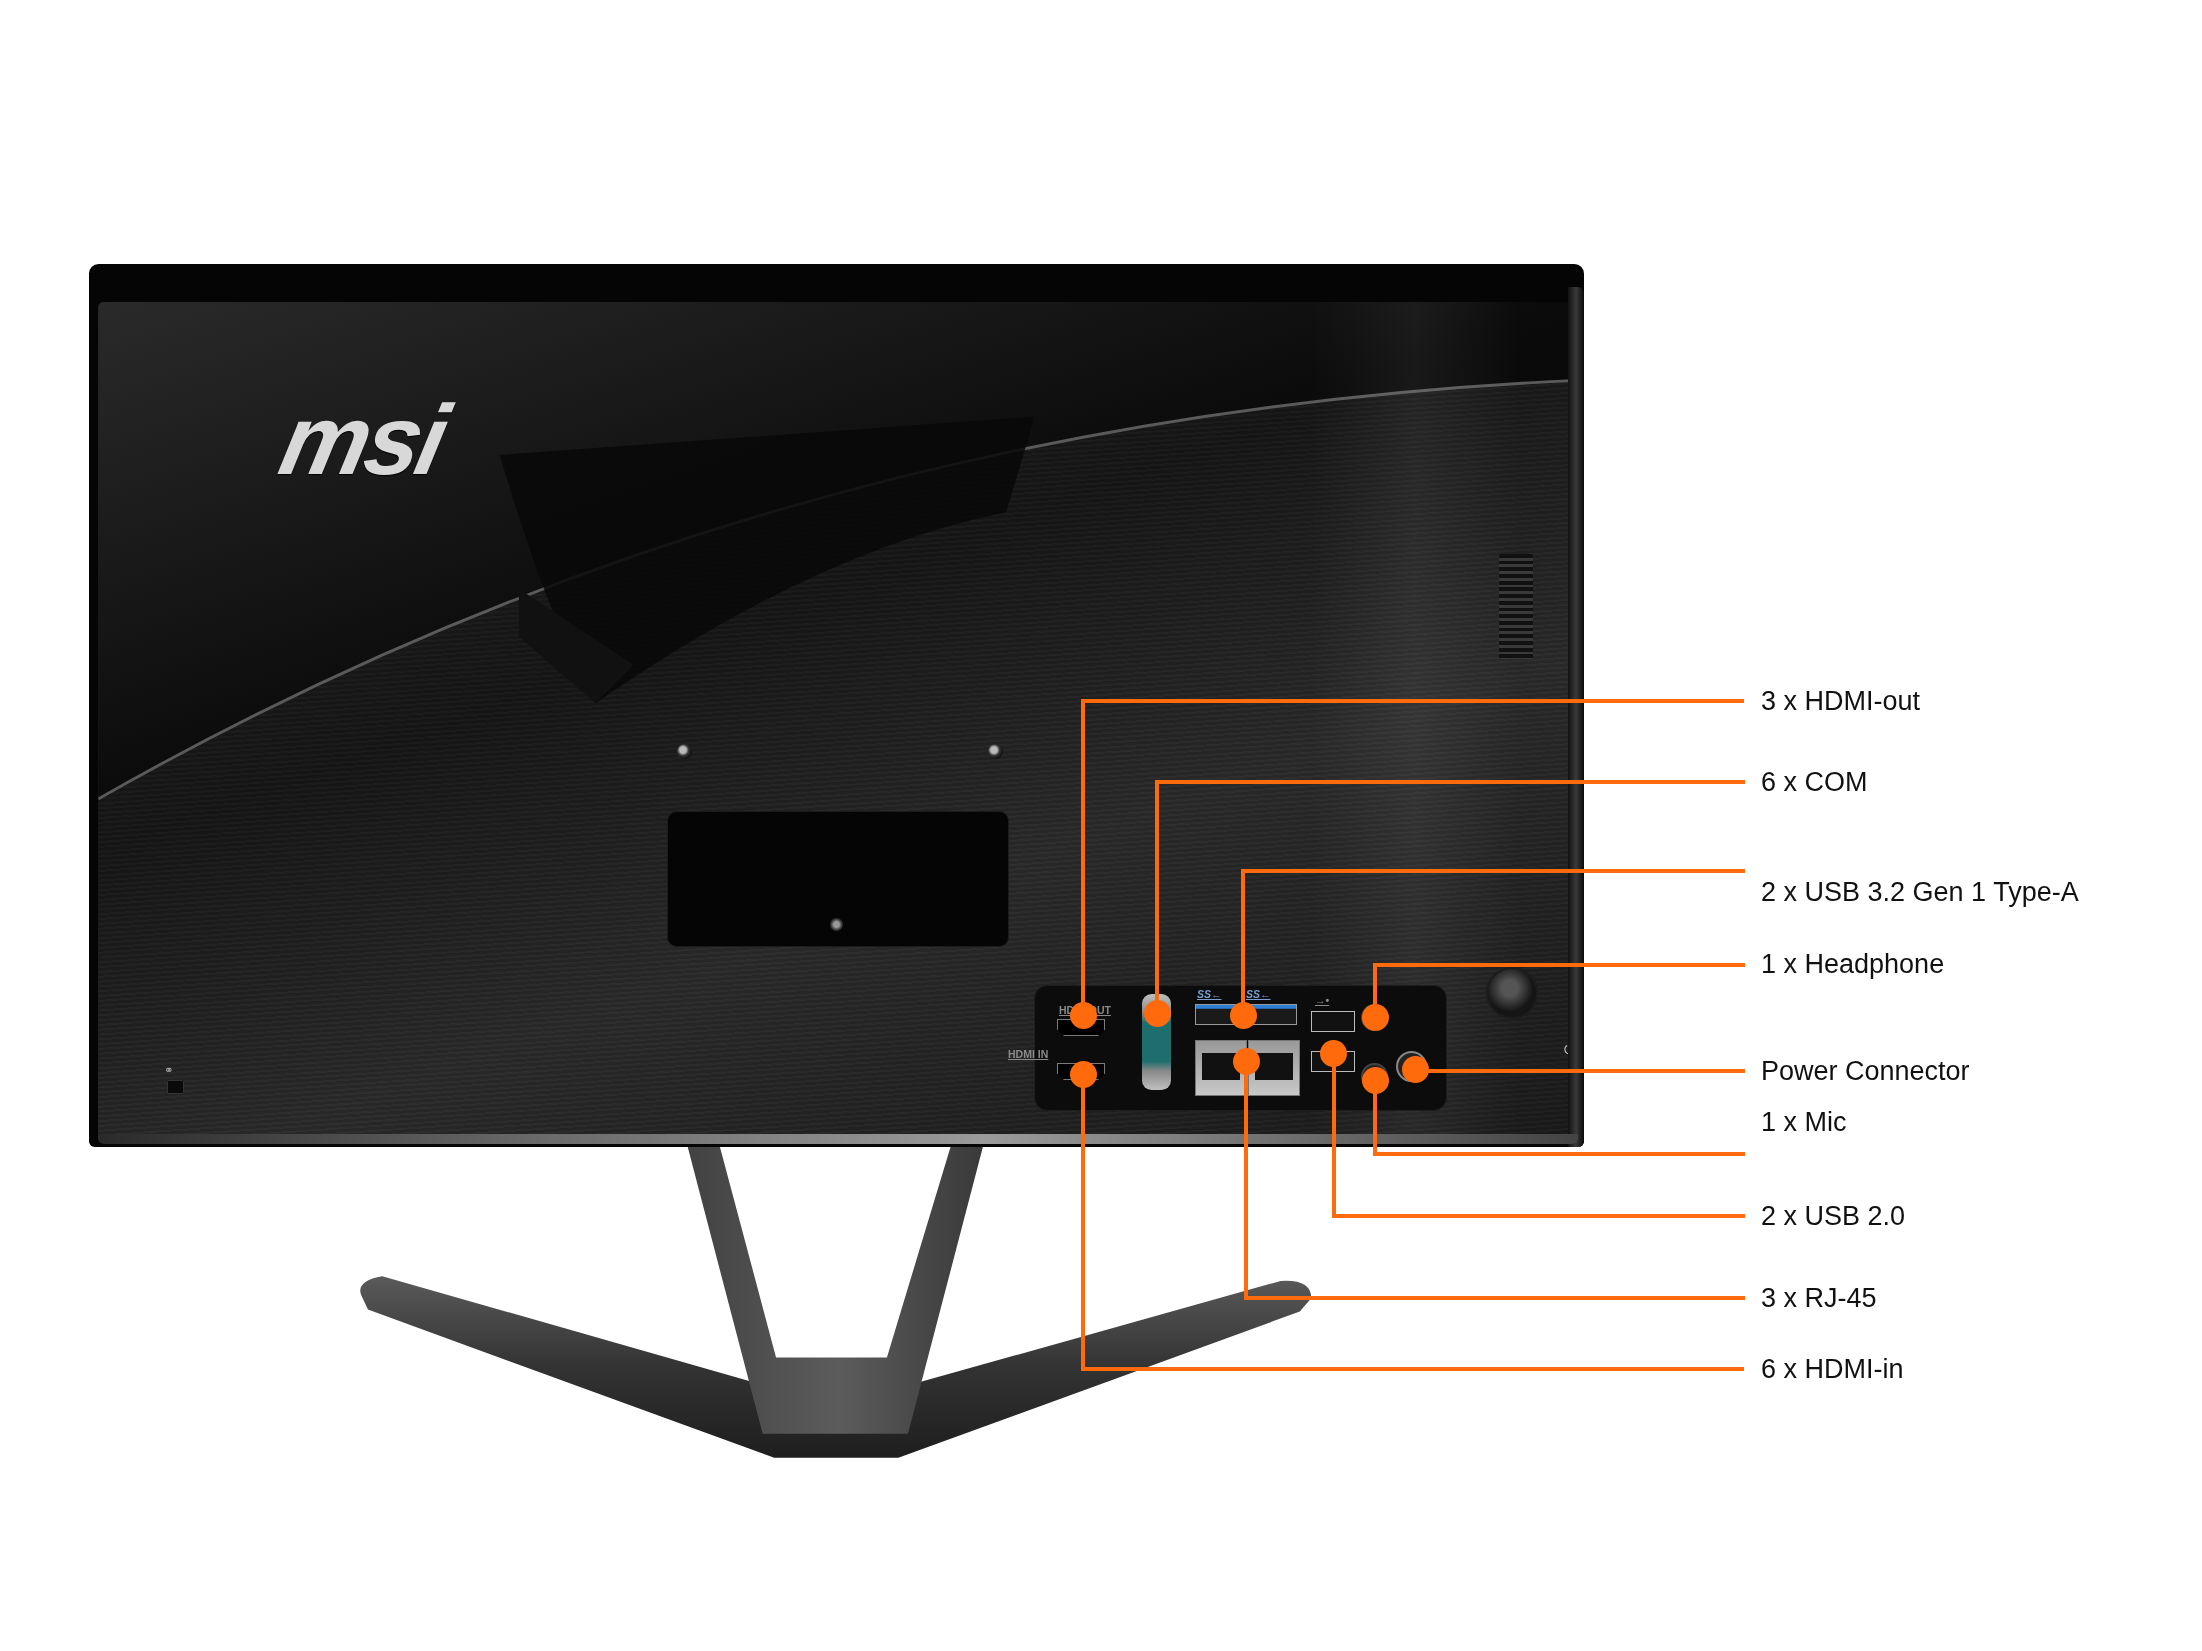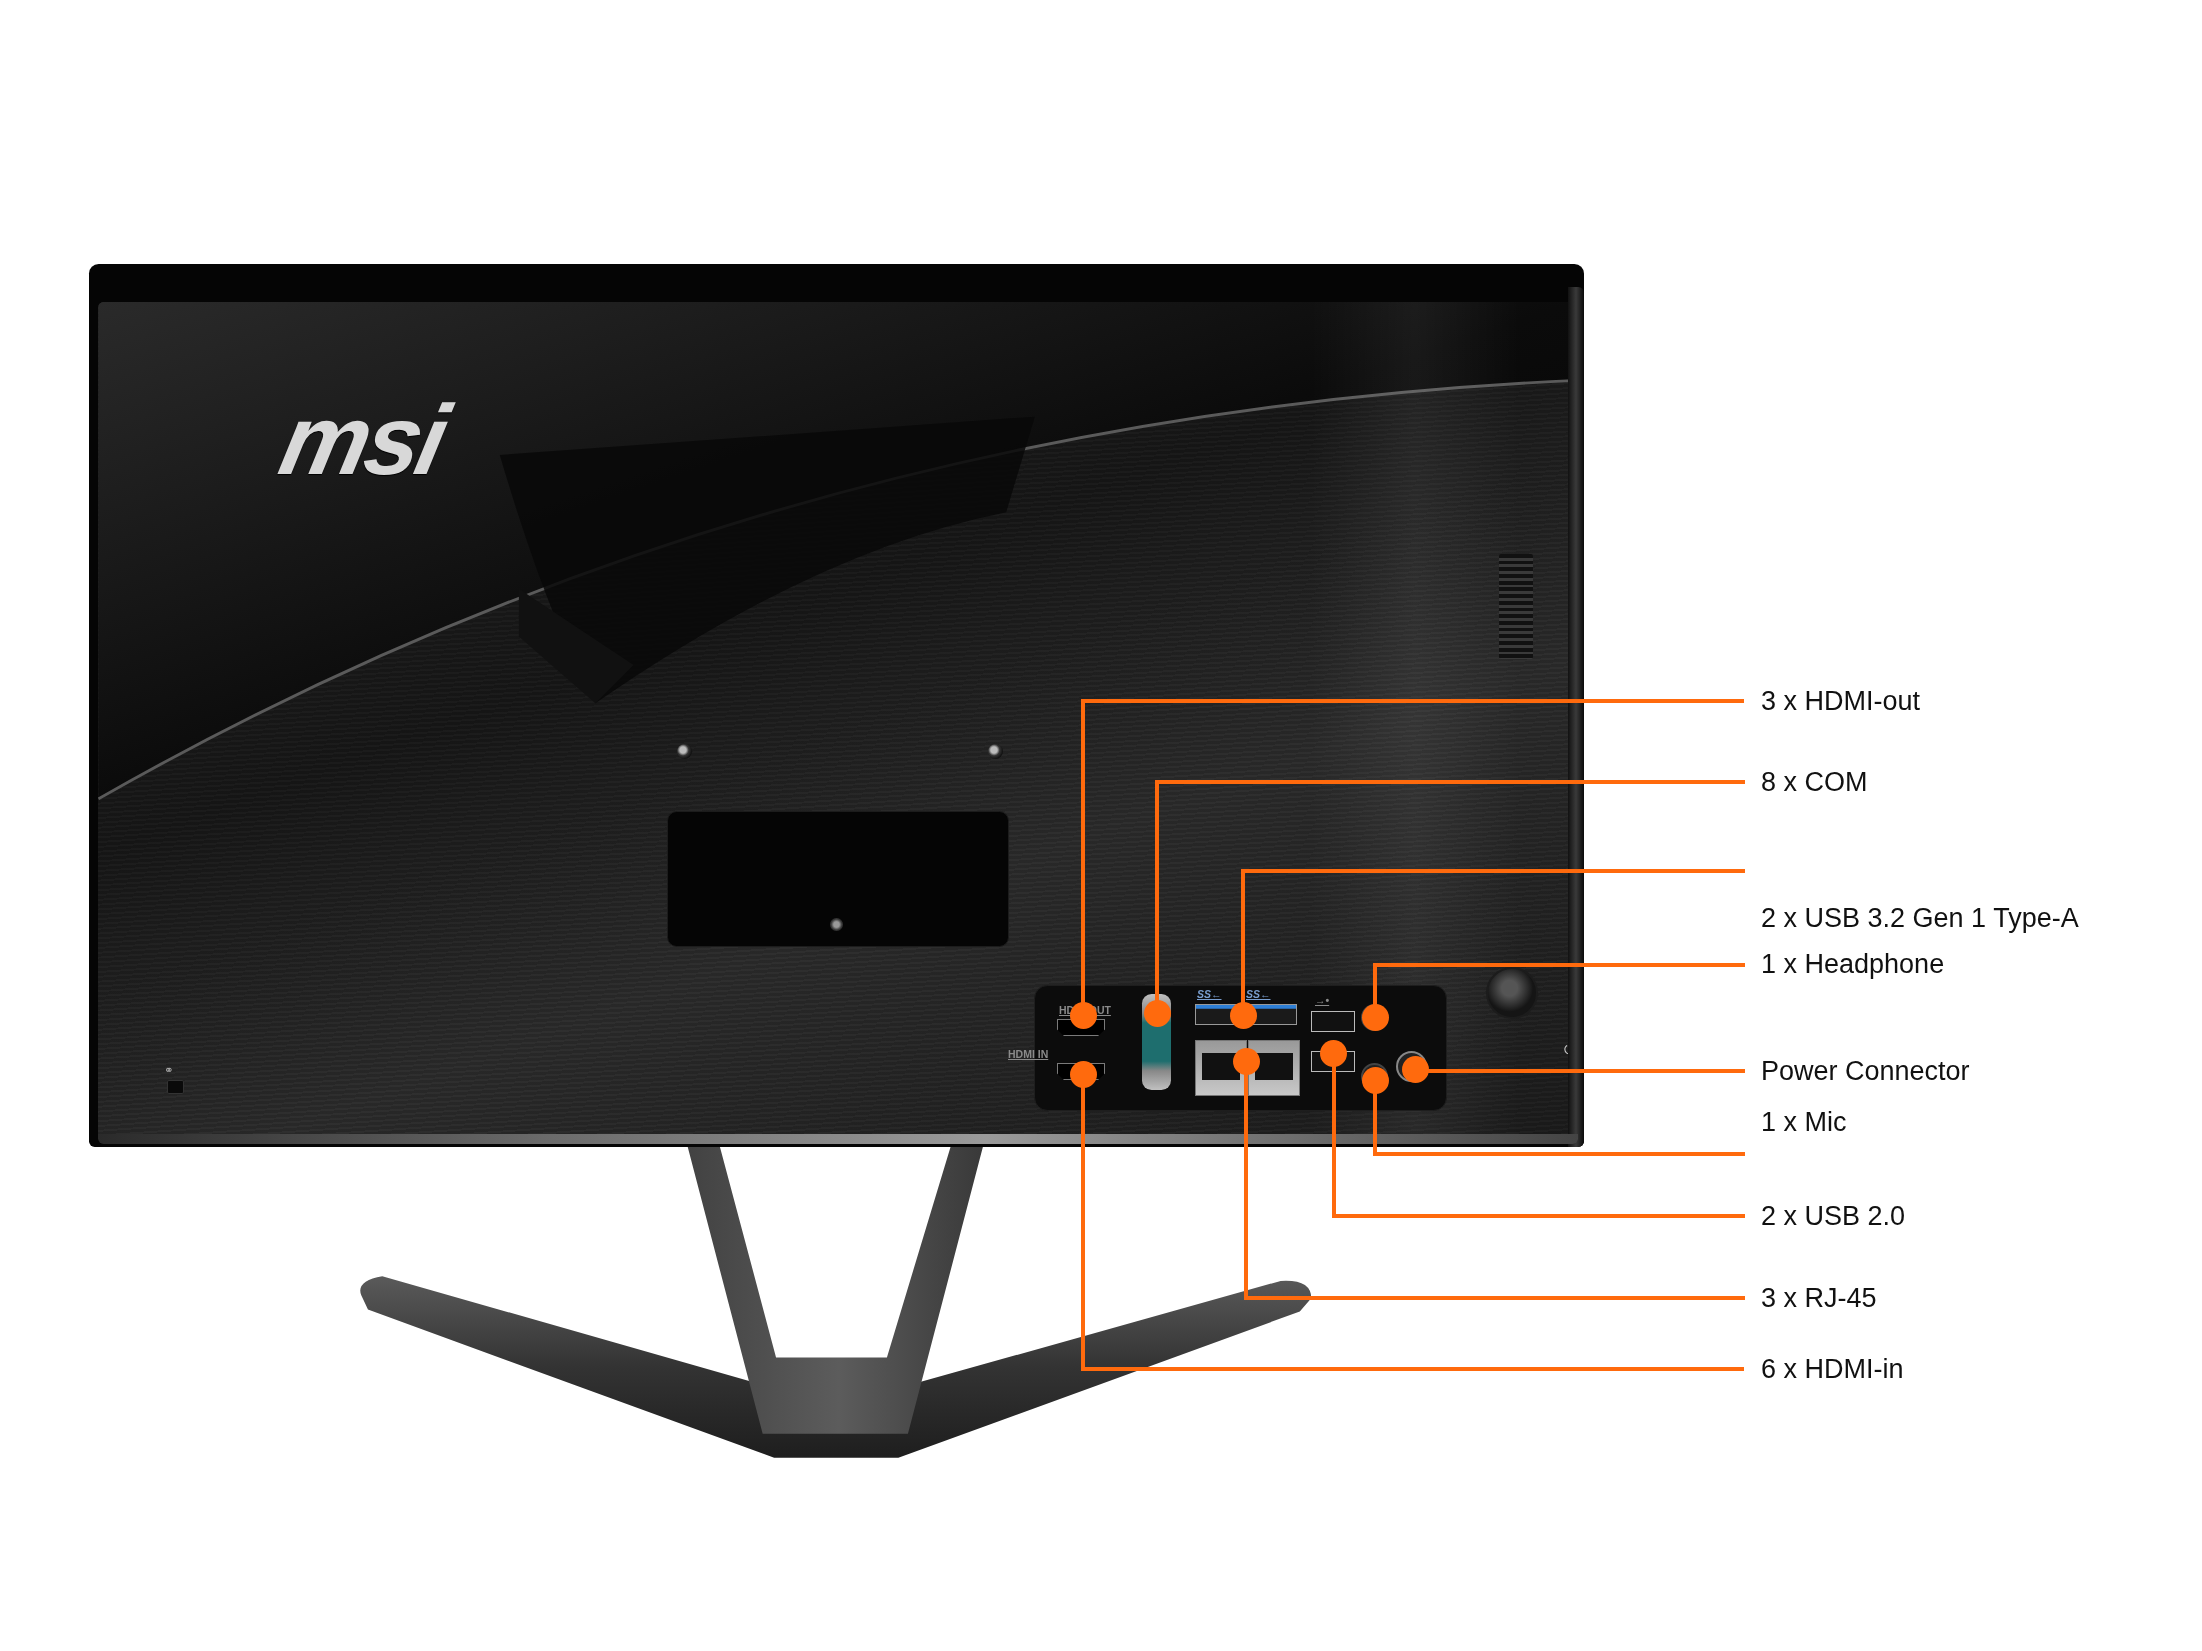--- a/index.html
+++ b/index.html
@@ -179,22 +179,22 @@
   <div class="callout-dot" style="left:1157px;top:1013px"></div>
   <div class="callout-dot" style="left:1243px;top:1015px"></div>
   <div class="callout-dot" style="left:1375px;top:1017px"></div>
   <div class="callout-dot" style="left:1415px;top:1069px"></div>
   <div class="callout-dot" style="left:1375px;top:1080px"></div>
   <div class="callout-dot" style="left:1333px;top:1053px"></div>
   <div class="callout-dot" style="left:1246px;top:1061px"></div>
   <div class="callout-dot" style="left:1083px;top:1074px"></div>
 
   <div class="callout-label" style="top:701px">3 x HDMI-out</div>
-  <div class="callout-label" style="top:782px">8 x COM</div>
-  <div class="callout-label" style="top:918px">2 x USB 3.2 Gen 1 Type-A</div>
+  <div class="callout-label" style="top:782px">6 x COM</div>
+  <div class="callout-label" style="top:892px">2 x USB 3.2 Gen 1 Type-A</div>
   <div class="callout-label" style="top:964px">1 x Headphone</div>
   <div class="callout-label" style="top:1071px">Power Connector</div>
   <div class="callout-label" style="top:1122px">1 x Mic</div>
   <div class="callout-label" style="top:1216px">2 x USB 2.0</div>
   <div class="callout-label" style="top:1298px">3 x RJ-45</div>
   <div class="callout-label" style="top:1369px">6 x HDMI-in</div>
 </div>
 
 
 </body></html>

